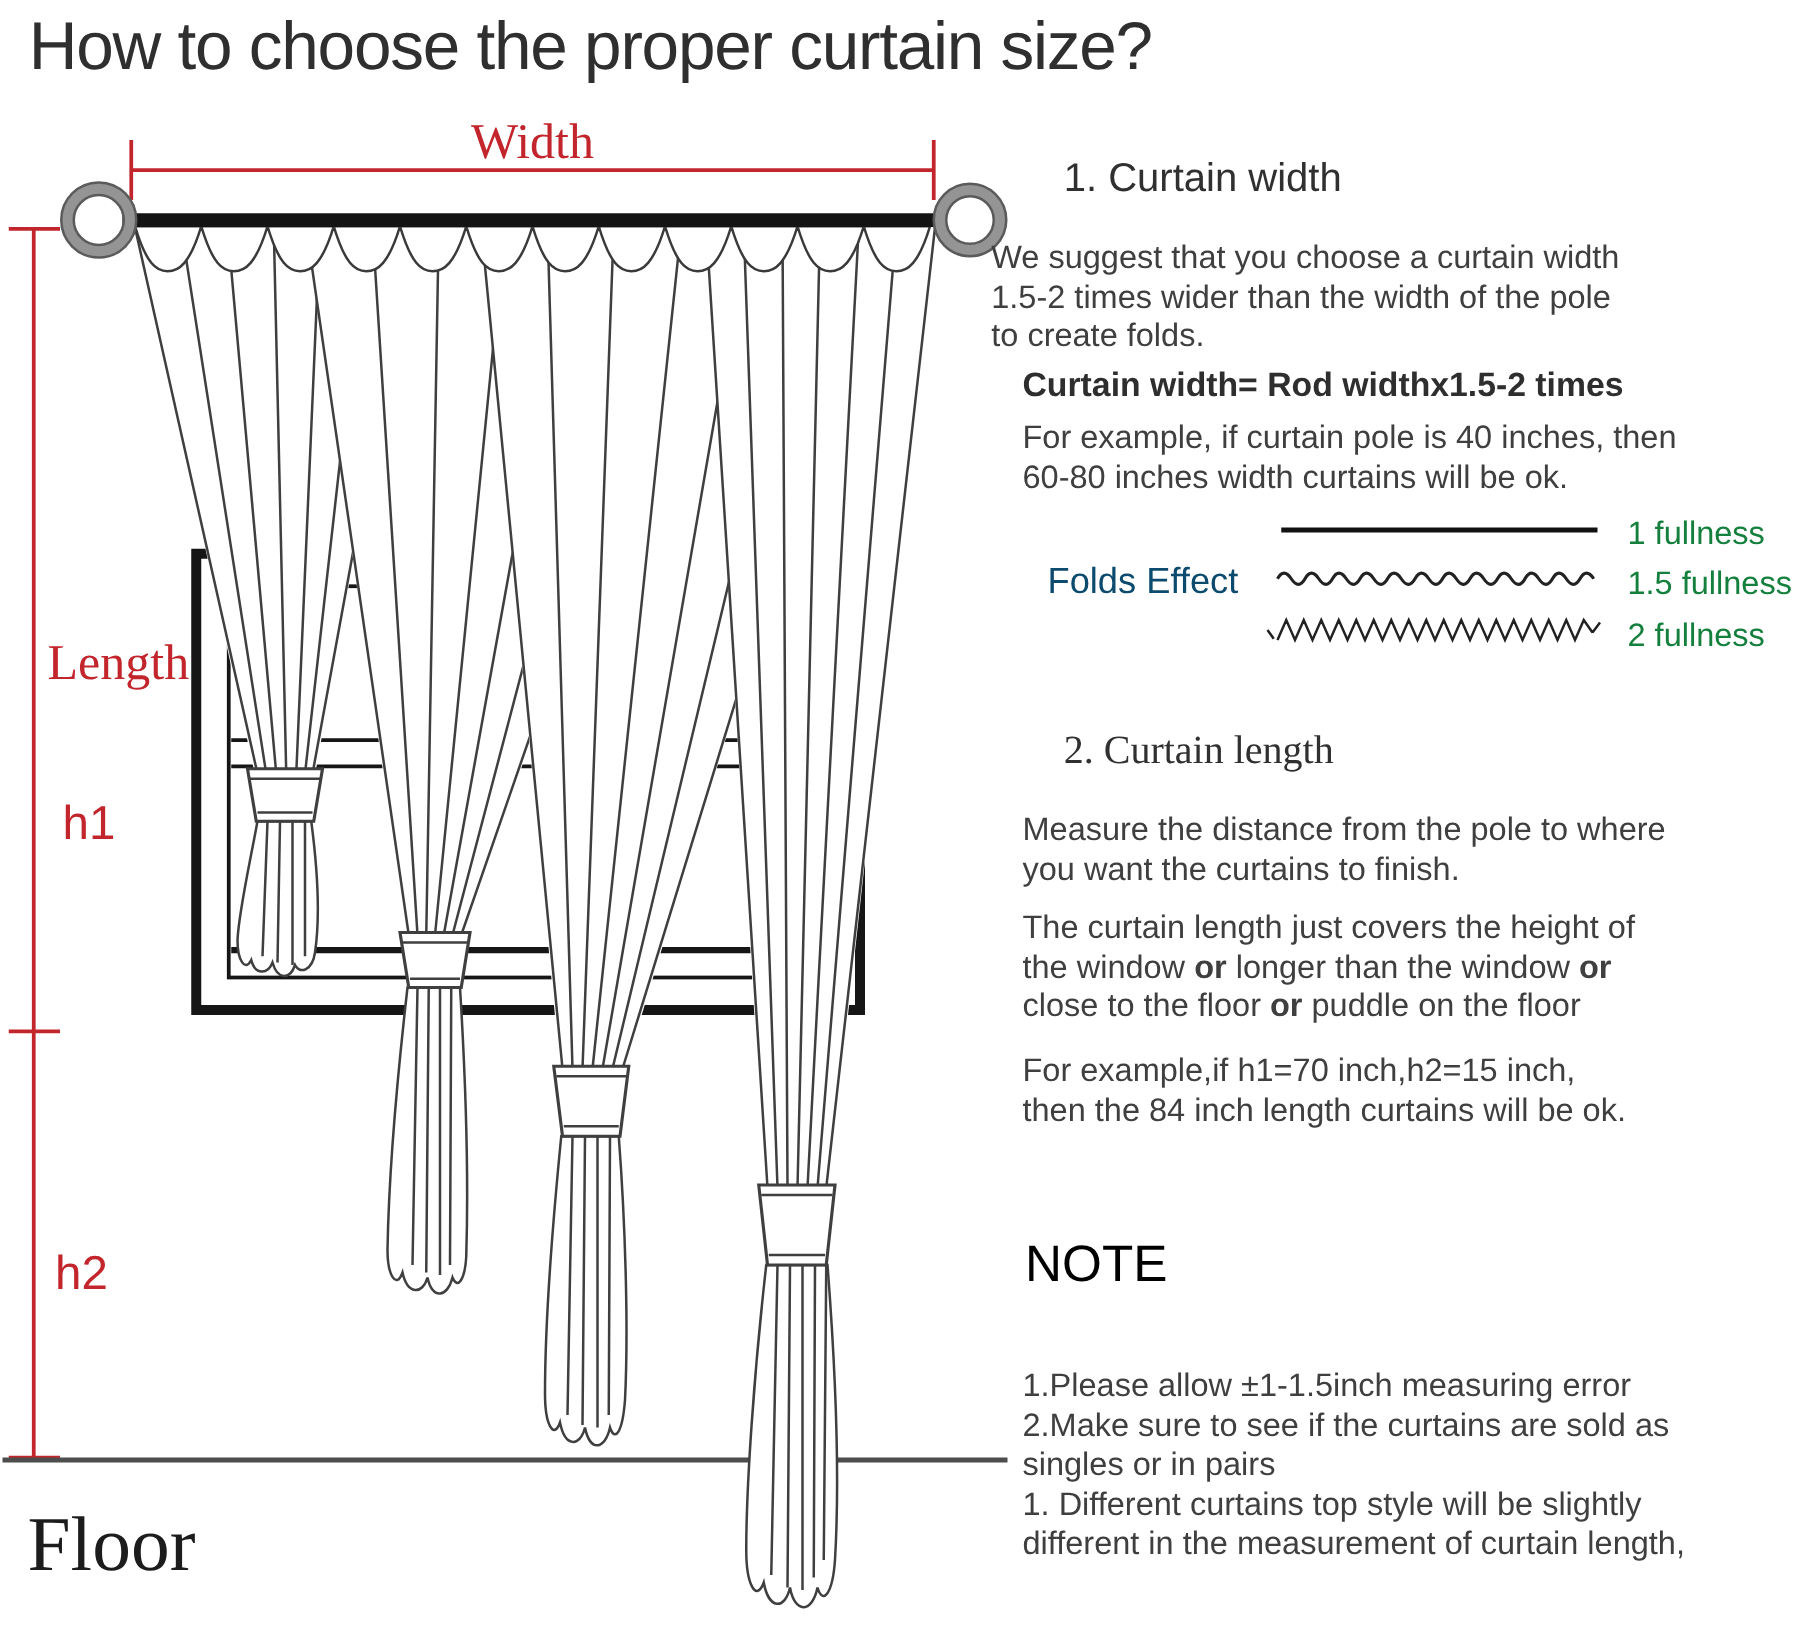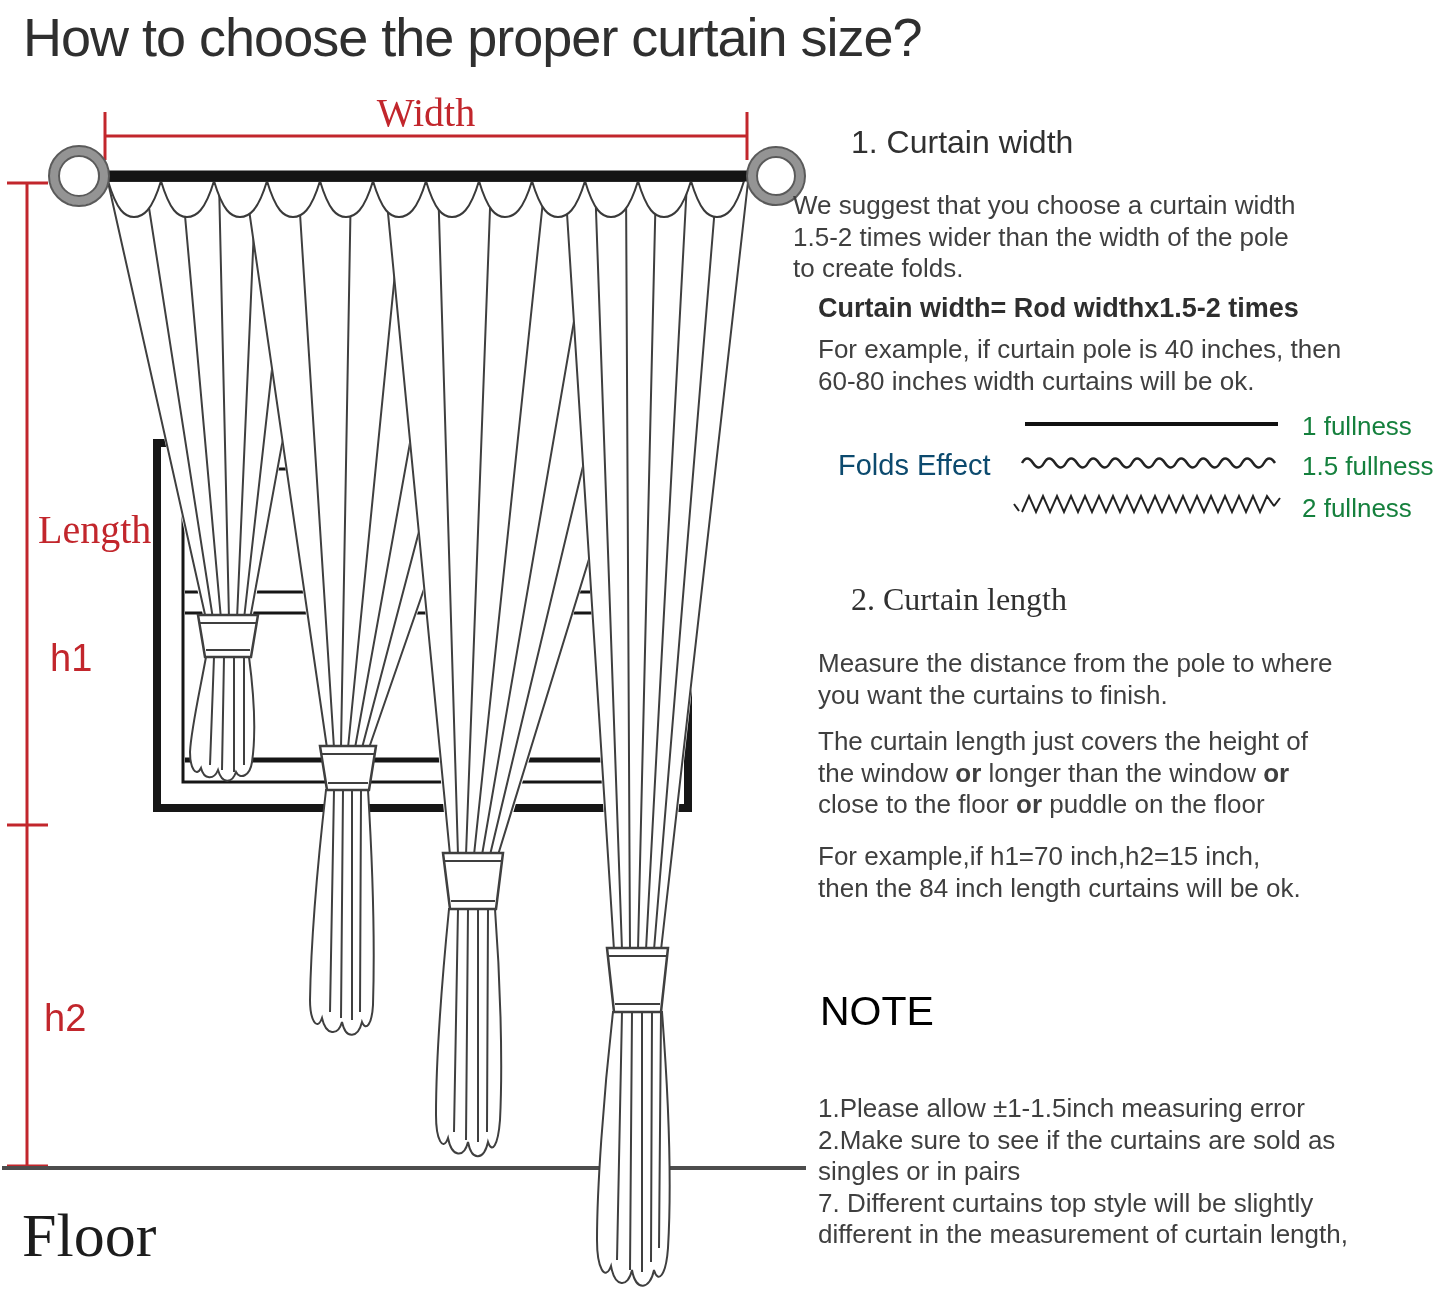--- a/index.html
+++ b/index.html
@@ -164,17 +164,17 @@
     <div>For example,if h1=70 inch,h2=15 inch,</div>
     <div>then the 84 inch length curtains will be ok.</div>
   </div>
 
   <div id="note-heading" class="abs" style="left:820px;top:988px;">NOTE</div>
 
   <div class="abs body-lines" style="left:818px;top:1093px;">
     <div>1.Please allow ±1-1.5inch measuring error</div>
     <div>2.Make sure to see if the curtains are sold as</div>
     <div>singles or in pairs</div>
-    <div>7. Different curtains top style will be slightly</div>
+    <div>1. Different curtains top style will be slightly</div>
     <div>different in the measurement of curtain length,</div>
   </div>
 
 </div>
 
 </body></html>

